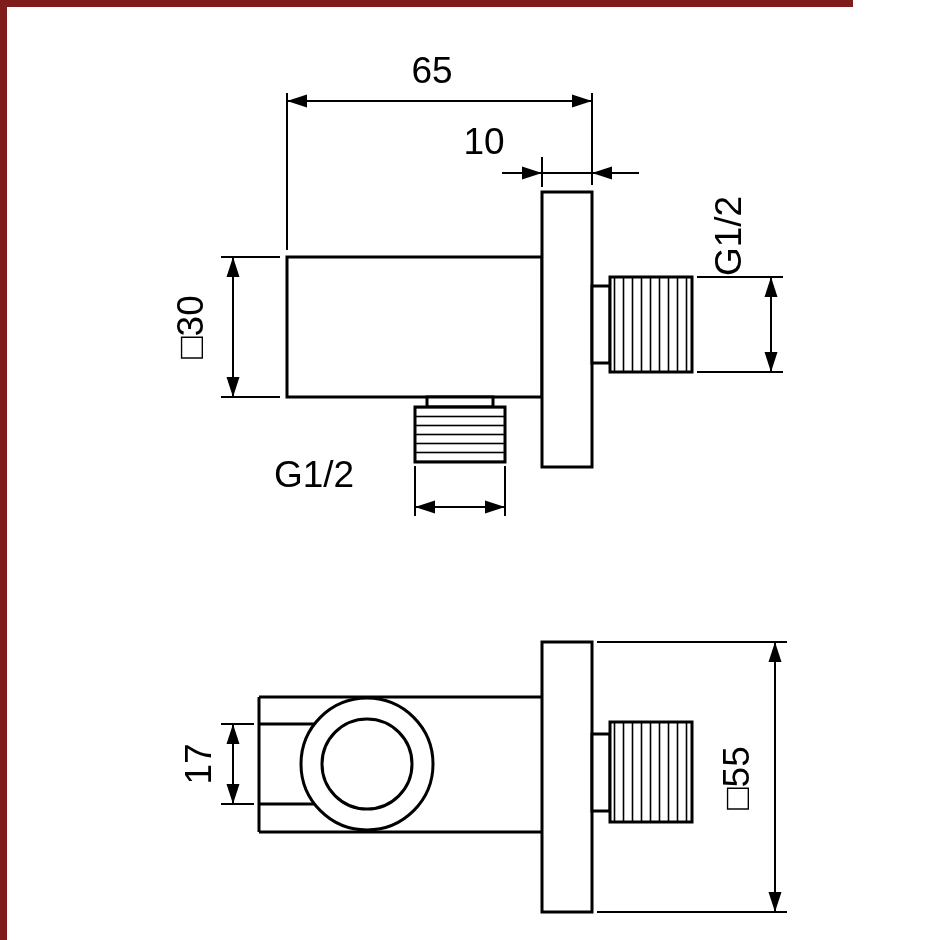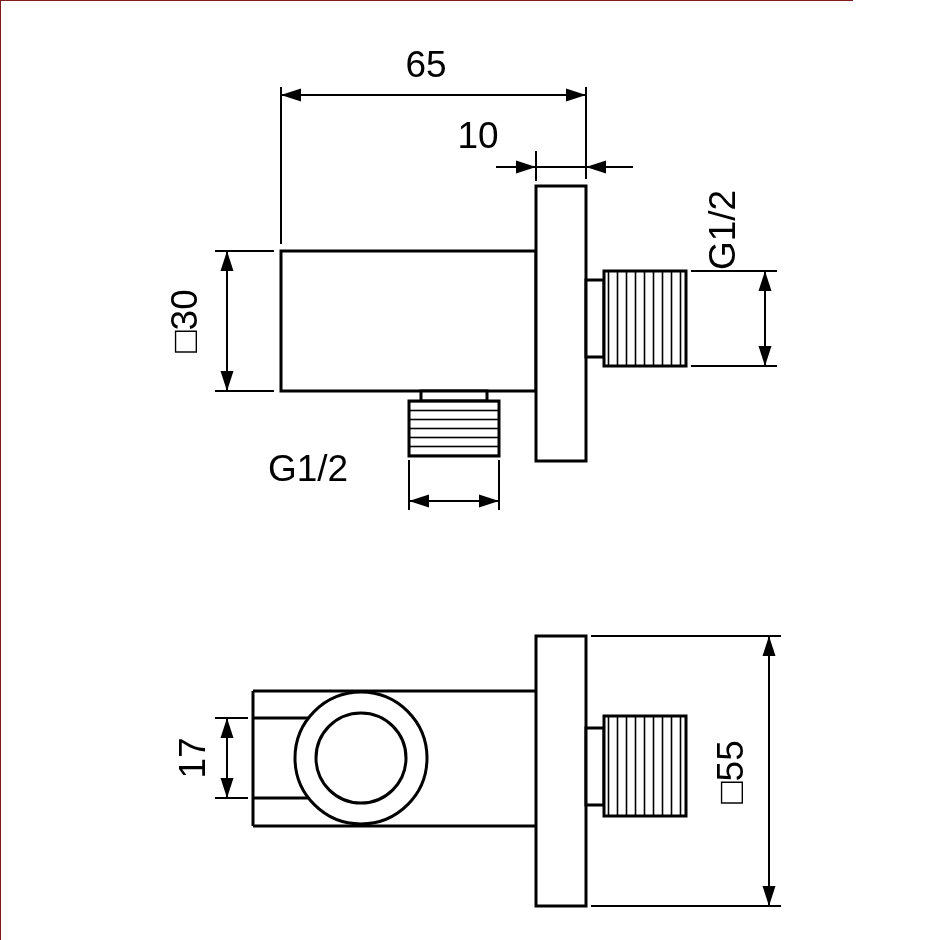--- a/index.html
+++ b/index.html
@@ -1,18 +1,18 @@
 <!DOCTYPE html>
 <html><head>
 <meta charset="utf-8">
 <style>
   html,body{margin:0;padding:0;background:#fff;}
   .canvas{
     width:853px;height:940px;box-sizing:border-box;
-    border:1px solid #7f1d1d;background:#a3a3a3;position:relative;
+    border:7px solid #7f1d1d;background:#a3a3a3;position:relative;
     font-family:"Liberation Sans", sans-serif;
   }
   svg{display:block;}
   .part{stroke:#000;stroke-width:3;fill:#fff;}
   .thrV{stroke:#000;stroke-width:3;fill:url(#thrV);}
   .thrH{stroke:#000;stroke-width:3;fill:url(#thrH);}
   .ext,.dl{stroke:#000;stroke-width:2;fill:none;}
   .lbl{
     font-family:"Liberation Sans", sans-serif;
     font-size:37px;fill:#000;

